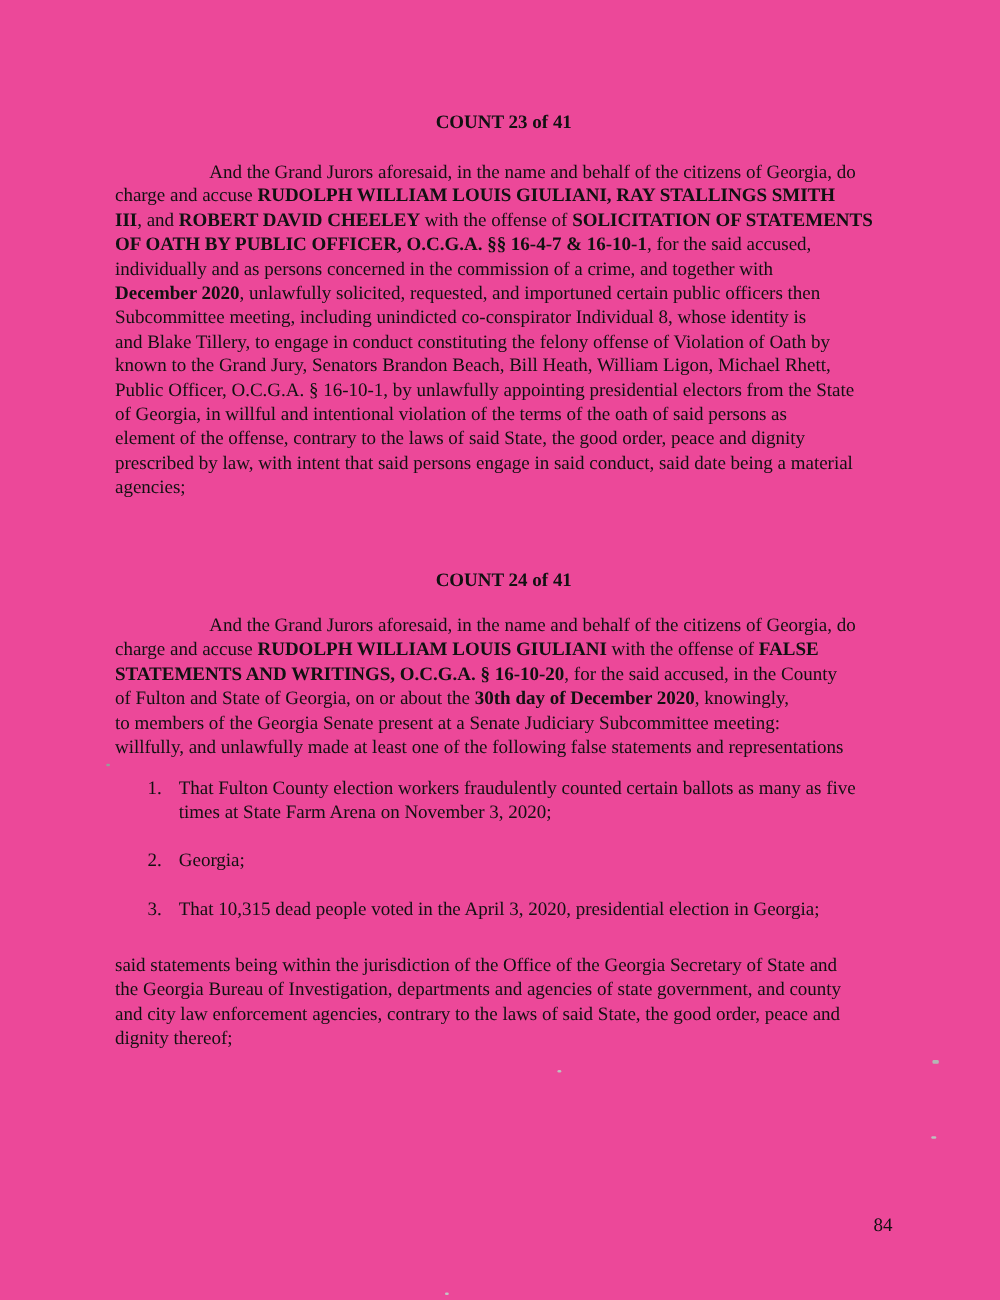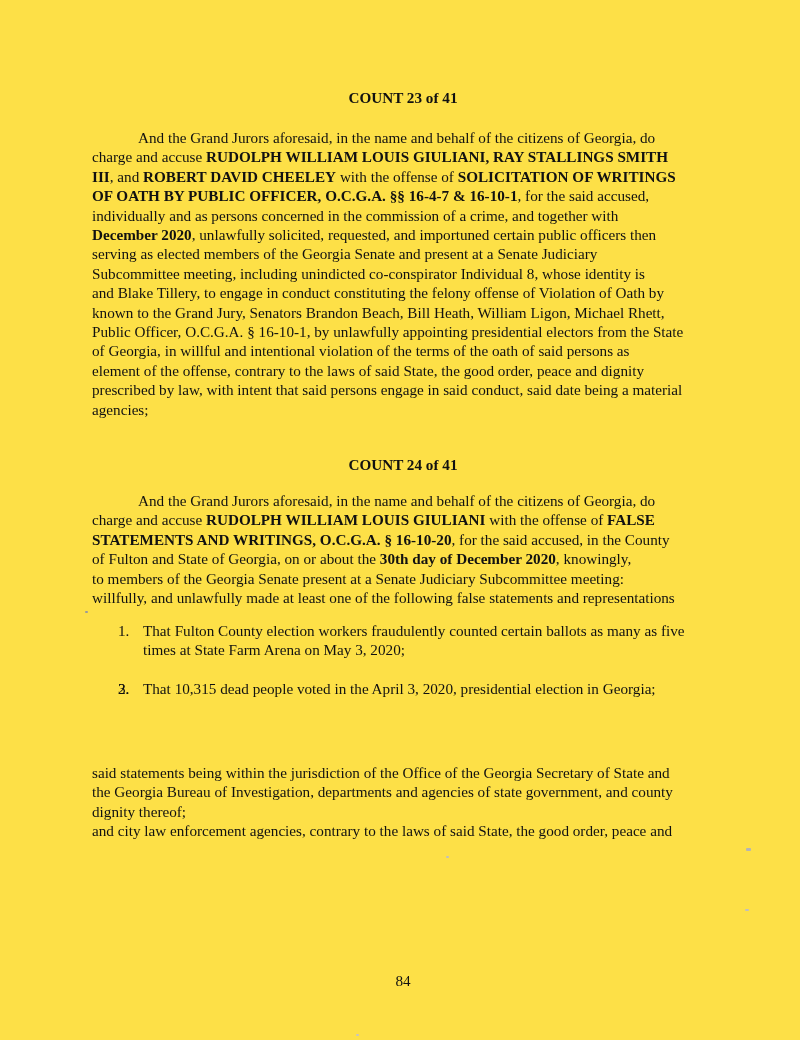--- a/index.html
+++ b/index.html
@@ -4,21 +4,21 @@
 <style>
   html, body {
     margin: 0;
     padding: 0;
     background: #ffffff;
   }
   .page {
     position: relative;
     width: 800px;
     height: 1040px;
-    background: #fde047;
+    background: #ec4899;
     color: #111111;
     font-family: "Liberation Serif", "DejaVu Serif", serif;
     font-size: 15.2px;
     line-height: 19.4px;
     overflow: hidden;
   }
   .content {
     position: absolute;
     left: 92px;
     top: 0;
@@ -35,20 +35,21 @@
     left: 0;
     width: 100%;
     text-align: center;
     font-weight: bold;
   }
   .line {
     white-space: nowrap;
   }
   .line.indent {
     padding-left: 46px;
+    text-align: center;
   }
   .b {
     font-weight: bold;
   }
   .list-item {
     position: relative;
     padding-left: 51px;
   }
   .list-item + .list-item {
     margin-top: 19.4px;
@@ -56,43 +57,42 @@
   .list-item .num {
     position: absolute;
     left: 26px;
     top: 0;
   }
   .page-number {
     position: absolute;
     left: 0;
     width: 100%;
     top: 971px;
-    text-align: center;
+    text-align: right;
   }
   .speck {
     position: absolute;
     border-radius: 1px;
   }
 </style>
 </head>
 <body>
 
 <div class="page">
   <div class="content">
 
     <div class="heading" style="top:88px">COUNT 23 of 41</div>
 
     <div class="block" style="top:128px">
         <div class="line indent"><span>And the Grand Jurors aforesaid, in the name and behalf of the citizens of Georgia, do</span></div>
         <div class="line"><span>charge and accuse </span><span class="b">RUDOLPH WILLIAM LOUIS GIULIANI, RAY STALLINGS SMITH</span></div>
-        <div class="line"><span class="b">III</span><span>, and </span><span class="b">ROBERT DAVID CHEELEY</span><span> with the offense of </span><span class="b">SOLICITATION OF WRITINGS</span></div>
+        <div class="line"><span class="b">III</span><span>, and </span><span class="b">ROBERT DAVID CHEELEY</span><span> with the offense of </span><span class="b">SOLICITATION OF STATEMENTS</span></div>
         <div class="line"><span class="b">OF OATH BY PUBLIC OFFICER, O.C.G.A. §§ 16-4-7 &amp; 16-10-1</span><span>, for the said accused,</span></div>
         <div class="line"><span>individually and as persons concerned in the commission of a crime, and together with</span></div>
         <div class="line"><span class="b">December 2020</span><span>, unlawfully solicited, requested, and importuned certain public officers then</span></div>
-        <div class="line"><span>serving as elected members of the Georgia Senate and present at a Senate Judiciary</span></div>
         <div class="line"><span>Subcommittee meeting, including unindicted co-conspirator Individual 8, whose identity is</span></div>
         <div class="line"><span>and Blake Tillery, to engage in conduct constituting the felony offense of Violation of Oath by</span></div>
         <div class="line"><span>known to the Grand Jury, Senators Brandon Beach, Bill Heath, William Ligon, Michael Rhett,</span></div>
         <div class="line"><span>Public Officer, O.C.G.A. § 16-10-1, by unlawfully appointing presidential electors from the State</span></div>
         <div class="line"><span>of Georgia, in willful and intentional violation of the terms of the oath of said persons as</span></div>
         <div class="line"><span>element of the offense, contrary to the laws of said State, the good order, peace and dignity</span></div>
         <div class="line"><span>prescribed by law, with intent that said persons engage in said conduct, said date being a material</span></div>
         <div class="line"><span>agencies;</span></div>
       </div>
 
@@ -104,36 +104,37 @@
         <div class="line"><span class="b">STATEMENTS AND WRITINGS, O.C.G.A. § 16-10-20</span><span>, for the said accused, in the County</span></div>
         <div class="line"><span>of Fulton and State of Georgia, on or about the </span><span class="b">30th day of December 2020</span><span>, knowingly,</span></div>
         <div class="line"><span>to members of the Georgia Senate present at a Senate Judiciary Subcommittee meeting:</span></div>
         <div class="line"><span>willfully, and unlawfully made at least one of the following false statements and representations</span></div>
       </div>
 
     <div class="block" style="top:621px">
         <div class="list-item">
           <span class="num">1.</span>
           <div class="line">That Fulton County election workers fraudulently counted certain ballots as many as five</div>
-          <div class="line">times at State Farm Arena on May 3, 2020;</div>
+          <div class="line">times at State Farm Arena on November 3, 2020;</div>
         </div>
         <div class="list-item">
           <span class="num">2.</span>
+          <div class="line">Georgia;</div>
         </div>
         <div class="list-item">
           <span class="num">3.</span>
           <div class="line">That 10,315 dead people voted in the April 3, 2020, presidential election in Georgia;</div>
         </div>
       </div>
 
     <div class="block" style="top:763px">
         <div class="line">said statements being within the jurisdiction of the Office of the Georgia Secretary of State and</div>
         <div class="line">the Georgia Bureau of Investigation, departments and agencies of state government, and county</div>
+        <div class="line">and city law enforcement agencies, contrary to the laws of said State, the good order, peace and</div>
         <div class="line">dignity thereof;</div>
-        <div class="line">and city law enforcement agencies, contrary to the laws of said State, the good order, peace and</div>
       </div>
 
     <div class="page-number">84</div>
   </div>
 
   <div class="speck" style="left:85px;top:611px;width:3px;height:2px;background:#9a9a9a"></div>
   <div class="speck" style="left:446px;top:856px;width:3px;height:2px;background:#bfbfbf"></div>
   <div class="speck" style="left:746px;top:848px;width:5px;height:3px;background:#b5b5b5"></div>
   <div class="speck" style="left:745px;top:909px;width:4px;height:2px;background:#bfbfbf"></div>
   <div class="speck" style="left:356px;top:1034px;width:3px;height:2px;background:#c4c4c4"></div>

